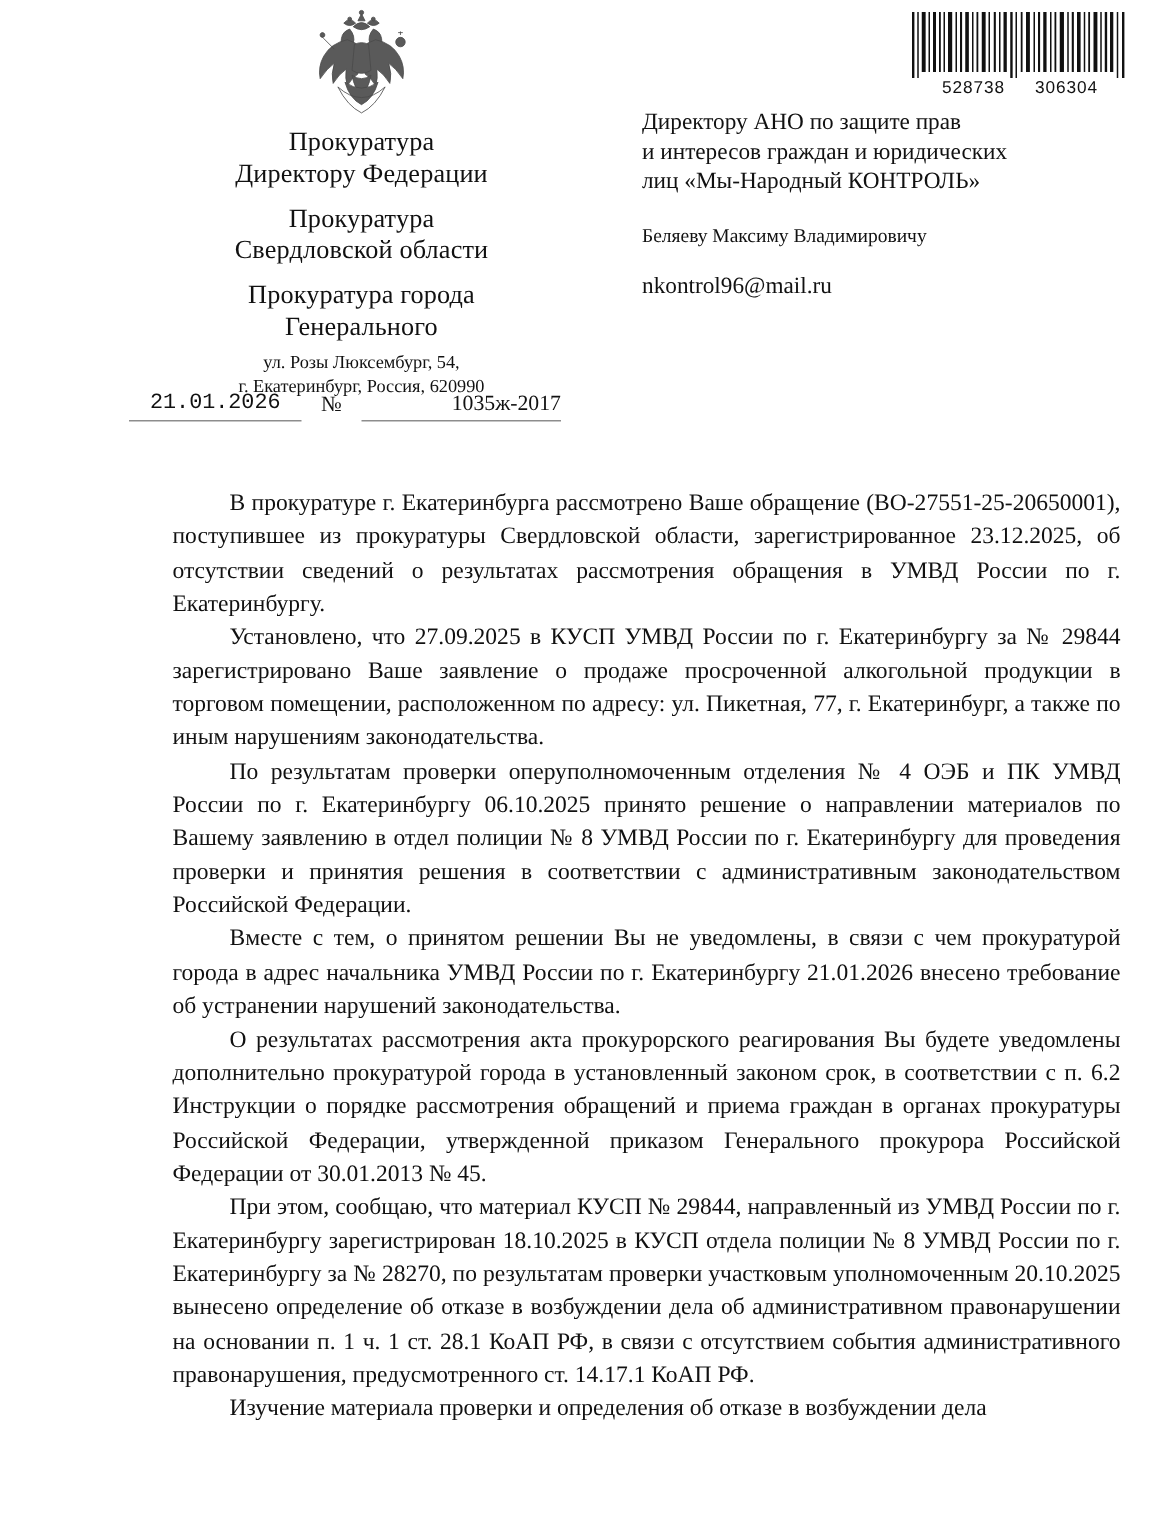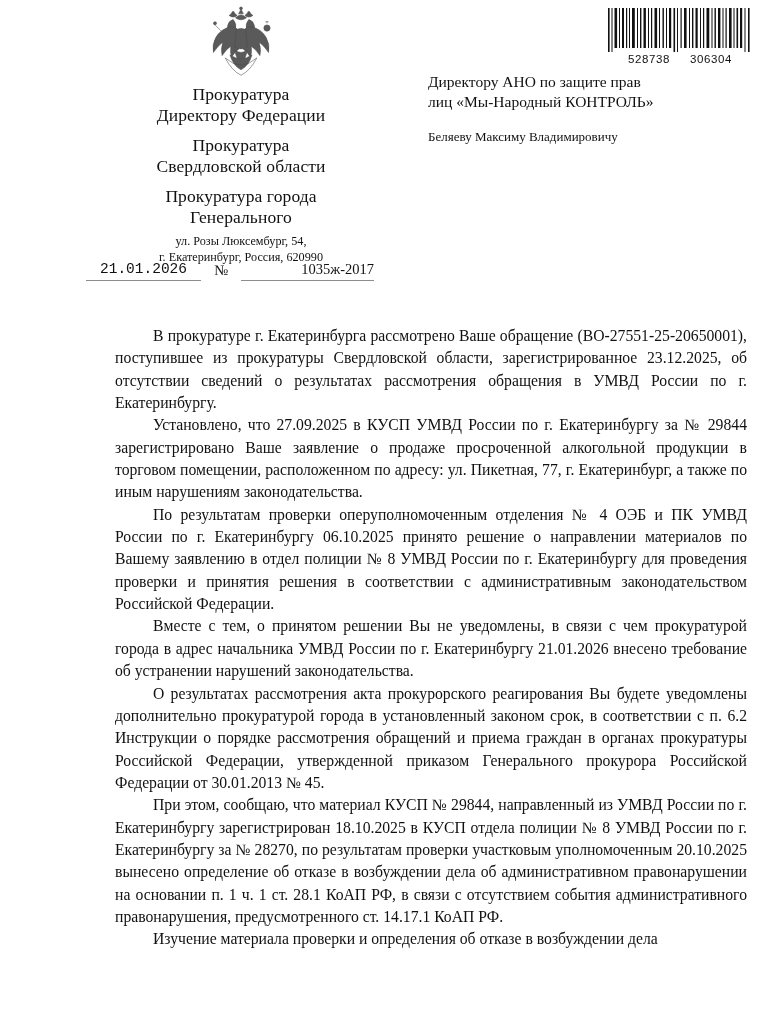--- a/index.html
+++ b/index.html
@@ -305,23 +305,25 @@
       </svg>
       <div class="barcode-digits">
         <span>528738</span>
         <span>306304</span>
       </div>
     </div>
 
     <div class="addressee">
       <div class="addressee-org">
         <div>Директору АНО по защите прав</div>
+        <div>и интересов граждан и юридических</div>
         <div>лиц «Мы-Народный КОНТРОЛЬ»</div>
       </div>
       <div class="addressee-name">Беляеву Максиму Владимировичу</div>
+      <div class="addressee-email">nkontrol96@mail.ru</div>
     </div>
 
   </div>
 
   <div class="body-text">
     <p class="para">В прокуратуре г. Екатеринбурга рассмотрено Ваше обращение (ВО-27551-25-20650001), поступившее из прокуратуры Свердловской области, зарегистрированное 23.12.2025, об отсутствии сведений о результатах рассмотрения обращения в УМВД России по г. Екатеринбургу.</p>
     <p class="para">Установлено, что 27.09.2025 в КУСП УМВД России по г. Екатеринбургу за № 29844 зарегистрировано Ваше заявление о продаже просроченной алкогольной продукции в торговом помещении, расположенном по адресу: ул. Пикетная, 77, г. Екатеринбург, а также по иным нарушениям законодательства.</p>
     <p class="para">По результатам проверки оперуполномоченным отделения № 4 ОЭБ и ПК УМВД России по г. Екатеринбургу 06.10.2025 принято решение о направлении материалов по Вашему заявлению в отдел полиции № 8 УМВД России по г. Екатеринбургу для проведения проверки и принятия решения в соответствии с административным законодательством Российской Федерации.</p>
     <p class="para">Вместе с тем, о принятом решении Вы не уведомлены, в связи с чем прокуратурой города в адрес начальника УМВД России по г. Екатеринбургу 21.01.2026 внесено требование об устранении нарушений законодательства.</p>
     <p class="para">О результатах рассмотрения акта прокурорского реагирования Вы будете уведомлены дополнительно прокуратурой города в установленный законом срок, в соответствии с п. 6.2 Инструкции о порядке рассмотрения обращений и приема граждан в органах прокуратуры Российской Федерации, утвержденной приказом Генерального прокурора Российской Федерации от 30.01.2013 № 45.</p>

